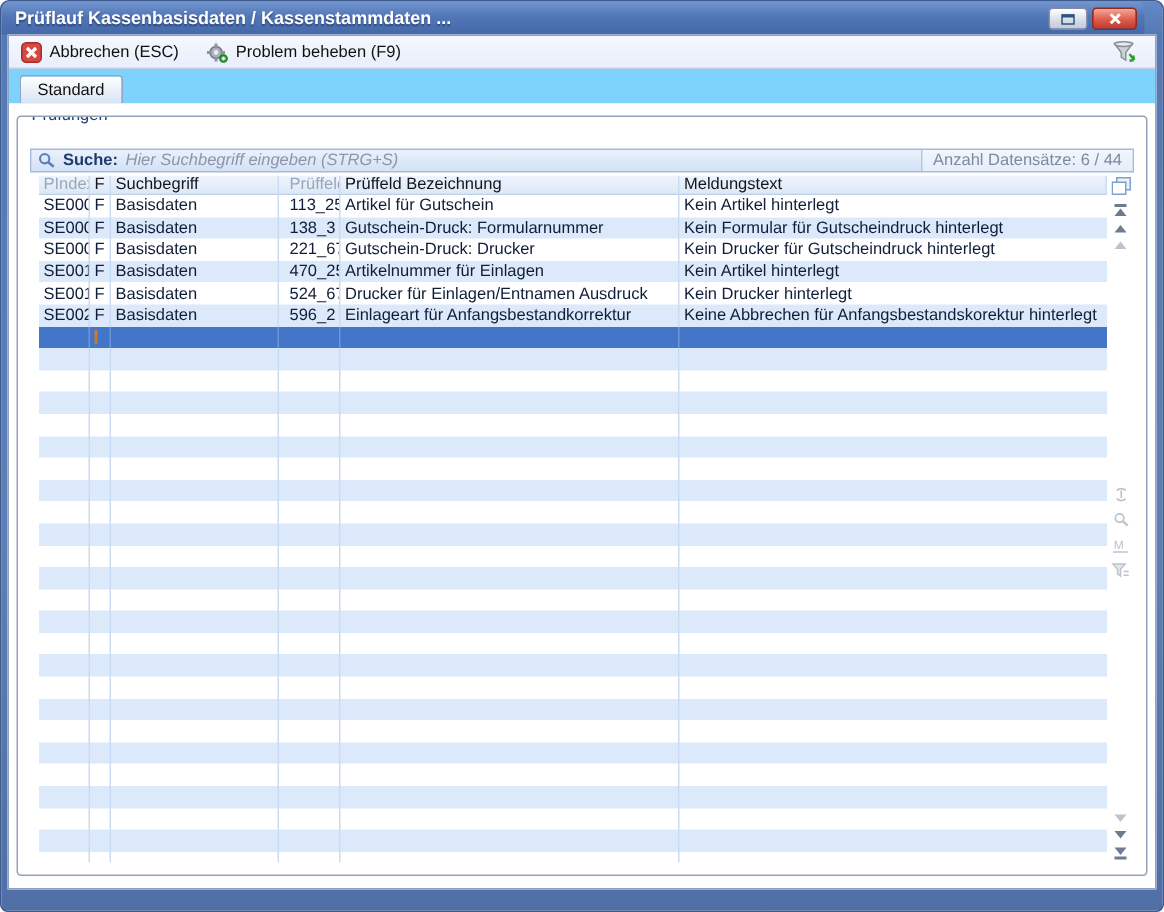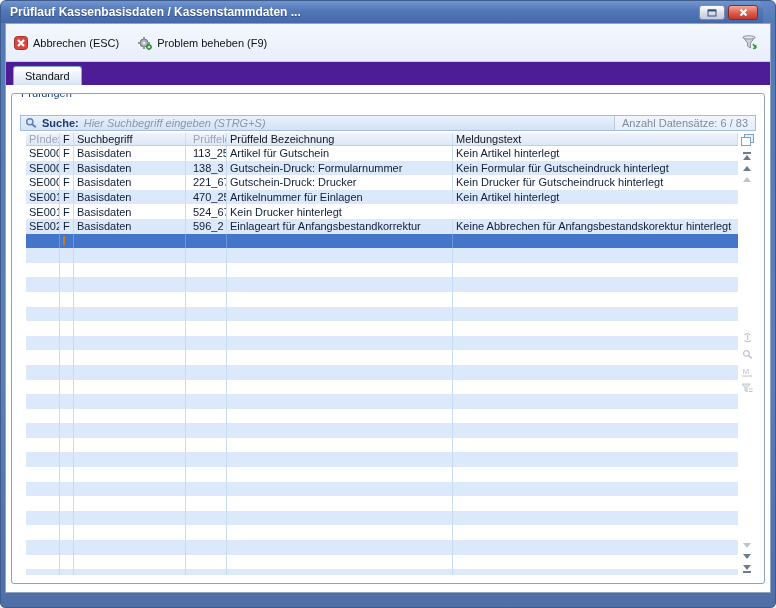--- a/index.html
+++ b/index.html
@@ -27,30 +27,30 @@
 
   
   .client{
     position:absolute; top:22px; left:4px; right:4px; bottom:14px;
     background:#fff; display:flex; flex-direction:column; overflow:hidden;
     border:1px solid #8fa3c4;
   }
 
   
   .toolbar{
-    height:38px; flex:none; display:flex; align-items:center; gap:18px;
+    height:22px; flex:none; display:flex; align-items:center; gap:18px;
     padding:0 8px; background:linear-gradient(#f4f8fe,#e8eefb);
     border-bottom:1px solid #c3cfe3;
   }
   .tool-btn{ display:flex; align-items:center; gap:5px; color:#111; cursor:default; }
   .toolbar-right{ margin-left:auto; display:flex; align-items:center; padding-right:4px; }
 
   
   .tabstrip{
-    height:23px; flex:none; background:#4c1d95; display:flex; align-items:flex-end; padding-left:7px;
+    height:23px; flex:none; background:#7dd3fc; display:flex; align-items:flex-end; padding-left:7px;
   }
   .tab{
     height:19px; padding:0 11px; display:flex; align-items:center;
     background:linear-gradient(#ffffff,#e9f0fa 55%,#d7e3f4);
     border:1px solid #8fa6c8; border-bottom:none; border-radius:3px 3px 0 0;
     color:#101010;
   }
 
   
   .tabpage{ flex:1; background:#fff; padding:4px 5px 8px 5px; display:flex; overflow:hidden; }
@@ -178,21 +178,21 @@
 
         <div class="search-row">
           <span class="search-left">
             <svg width="12" height="12">
               <circle cx="4.8" cy="4.8" r="3.1" fill="#dde9f8" stroke="#5b7fb9" stroke-width="1.4"></circle>
               <line x1="7.2" y1="7.2" x2="10.8" y2="10.2" stroke="#5b7fb9" stroke-width="1.8"></line>
             </svg>
             <span class="search-label">Suche:</span>
             <span class="search-placeholder">Hier Suchbegriff eingeben (STRG+S)</span>
           </span>
-          <span class="record-count">Anzahl Datensätze: 6 / 83</span>
+          <span class="record-count">Anzahl Datensätze: 6 / 44</span>
         </div>
 
         <div class="grid-wrap">
           <div class="grid">
             <div class="grid-header">
                 <span class="cell c0 muted">PIndex</span>
                 <span class="cell c1">F</span>
                 <span class="cell c2">Suchbegriff</span>
                 <span class="cell c3 muted">Prüffeld</span>
                 <span class="cell c4">Prüffeld Bezeichnung</span>
@@ -229,20 +229,21 @@
                   <span class="cell c2">Basisdaten</span>
                   <span class="cell c3">470_25</span>
                   <span class="cell c4">Artikelnummer für Einlagen</span>
                   <span class="cell c5">Kein Artikel hinterlegt</span>
                 </div>
                 <div class="row">
                   <span class="cell c0">SE0019</span>
                   <span class="cell c1">F</span>
                   <span class="cell c2">Basisdaten</span>
                   <span class="cell c3">524_67</span>
+                  <span class="cell c4">Drucker für Einlagen/Entnamen Ausdruck</span>
                   <span class="cell c5">Kein Drucker hinterlegt</span>
                 </div>
                 <div class="row">
                   <span class="cell c0">SE0021</span>
                   <span class="cell c1">F</span>
                   <span class="cell c2">Basisdaten</span>
                   <span class="cell c3">596_2</span>
                   <span class="cell c4">Einlageart für Anfangsbestandkorrektur</span>
                   <span class="cell c5">Keine Abbrechen für Anfangsbestandskorektur hinterlegt</span>
                 </div>

